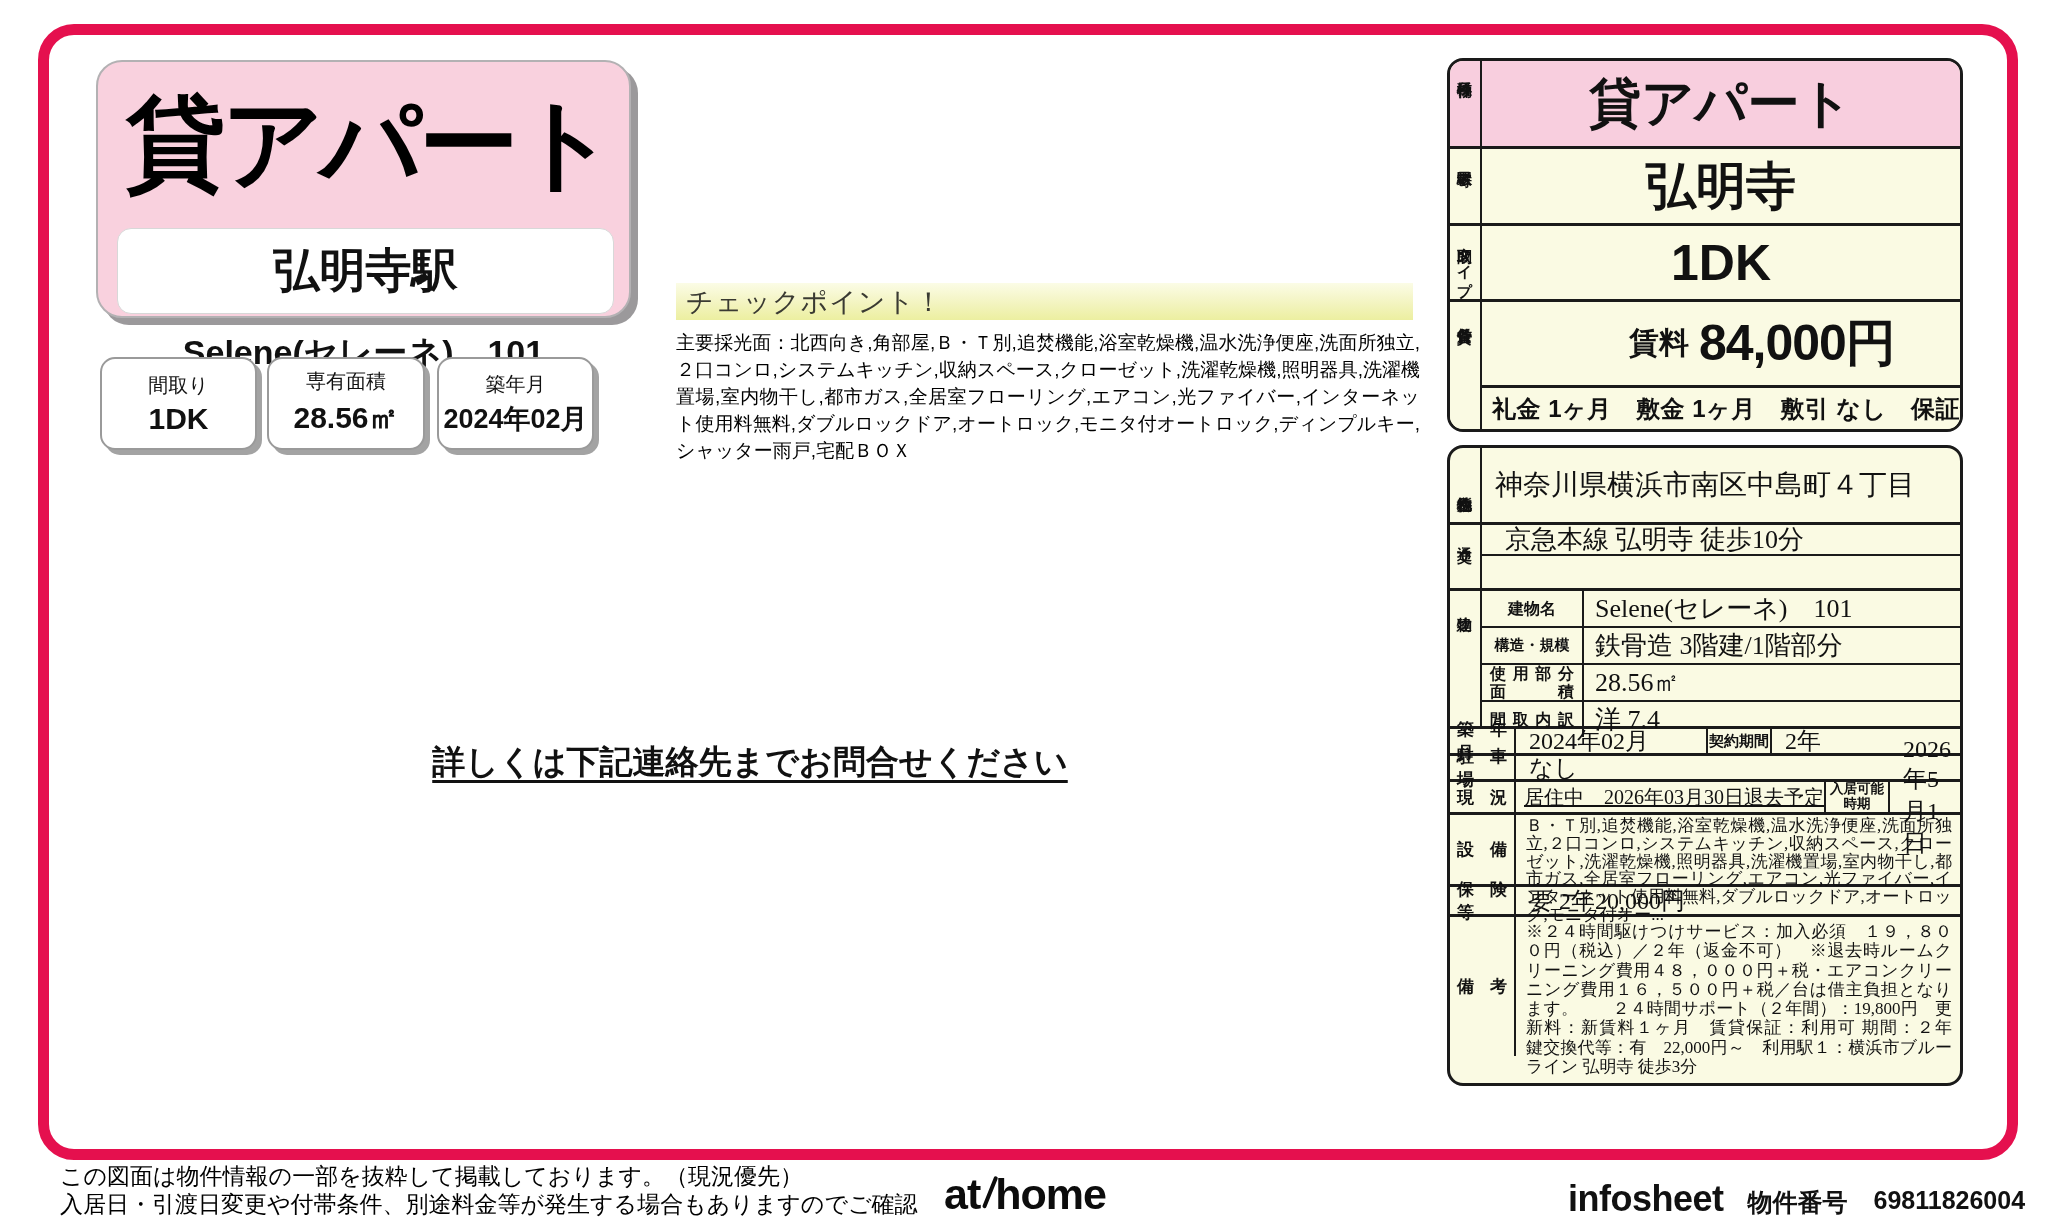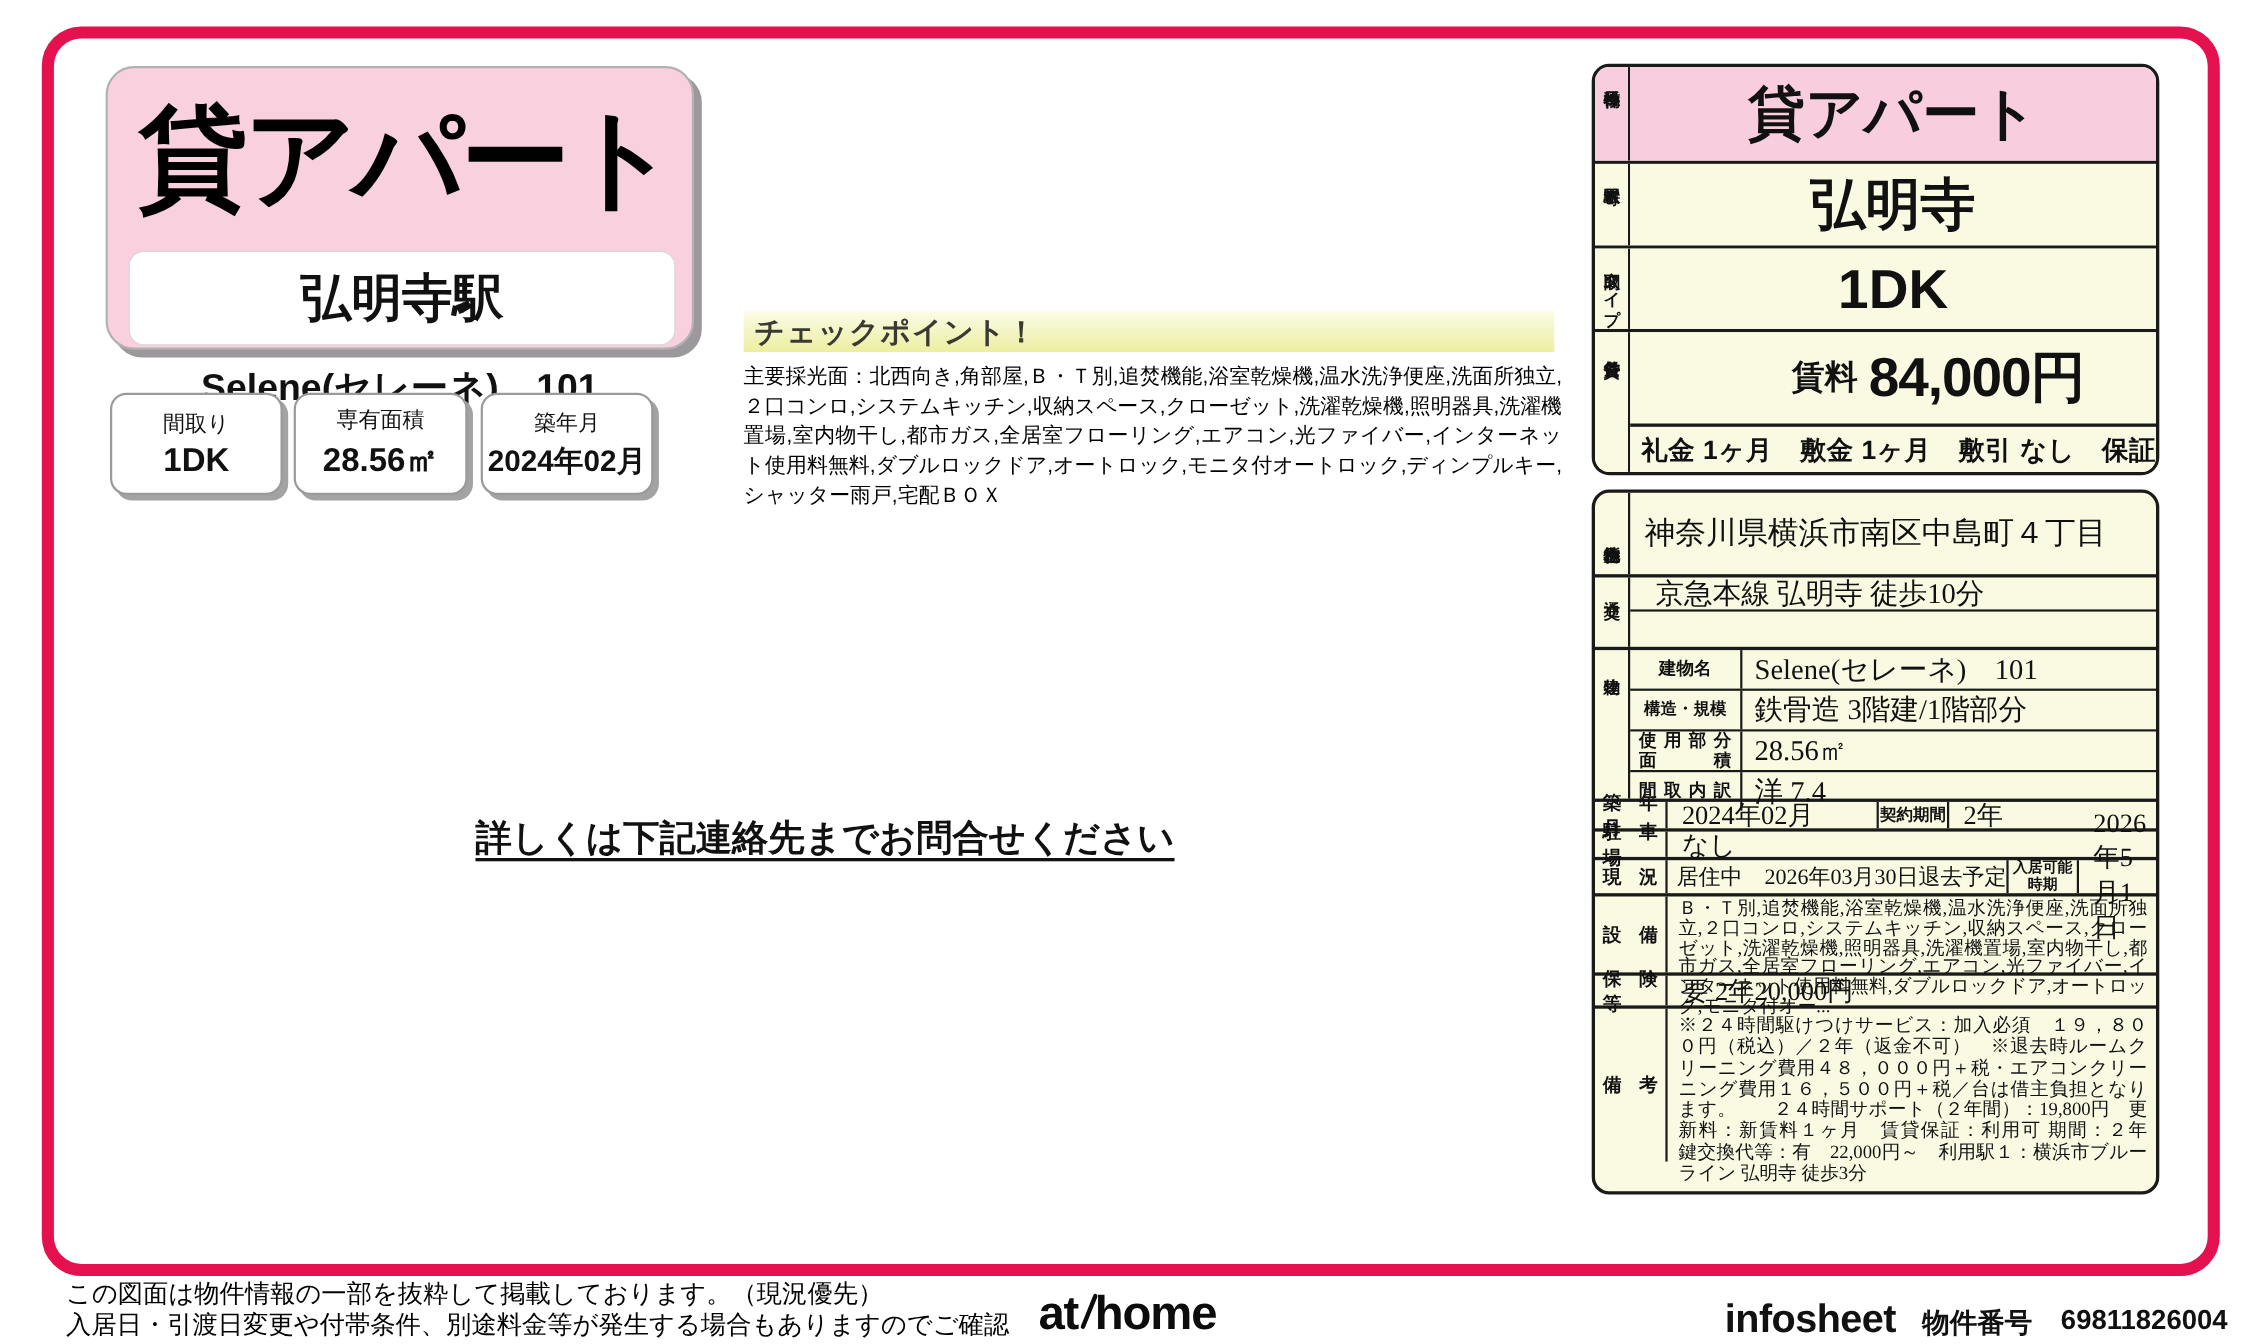--- a/index.html
+++ b/index.html
@@ -51,21 +51,21 @@
   .sbox2 { left:267px; width:158px; }
   .sbox3 { left:437px; width:157px; }
   .sbox3 .val { font-size:27px; }
 
   
   .cp-head {
     left:676px; top:283px; width:737px; height:37px;
     background:linear-gradient(to bottom,#fbfce6 0%,#f3f4c0 55%,#ecefa0 100%);
     display:flex; align-items:center; padding-left:10px;
   }
-  .cp-head span { font-size:27px; font-weight:bold; color:#3a3a32; letter-spacing:1px; }
+  .cp-head span { font-size:27px; font-weight:normal; color:#3a3a32; letter-spacing:1px; }
   .cp-body {
     left:676px; top:329px; width:744px;
     font-size:19px; line-height:27px; color:#000; text-align:justify;
   }
 
   .contact-note {
     left:420px; top:740px; width:660px; text-align:center;
     font-size:33px; font-weight:bold;
     text-decoration:underline; text-decoration-thickness:2.5px; text-underline-offset:7px;
     white-space:nowrap;
@@ -294,21 +294,21 @@
   <div class="trow r-prk">
     <div class="hlabel">
         <span>駐車場</span>
       </div>
     <div class="cell val val24">なし</div>
   </div>
   <div class="trow r-sta">
     <div class="hlabel">
         <span>現況</span>
       </div>
-    <div class="cell val val20" style="flex:0 0 190px; padding-left:8px;">居住中　2026年03月30日退去予定</div>
+    <div class="cell val val20" style="flex:0 0 190px; padding-left:8px;text-decoration:underline;">居住中　2026年03月30日退去予定</div>
     <div class="mid-label two">入居可能時期</div>
     <div class="cell val val24">2026年5月1日</div>
   </div>
   <div class="trow r-eqp">
     <div class="hlabel">
         <span>設備</span>
       </div>
     <div class="eqptext">Ｂ・Ｔ別,追焚機能,浴室乾燥機,温水洗浄便座,洗面所独立,２口コンロ,システムキッチン,収納スペース,クローゼット,洗濯乾燥機,照明器具,洗濯機置場,室内物干し,都市ガス,全居室フローリング,エアコン,光ファイバー,インターネット使用料無料,ダブルロックドア,オートロック,モニタ付オー...</div>
   </div>
   <div class="trow r-ins">

